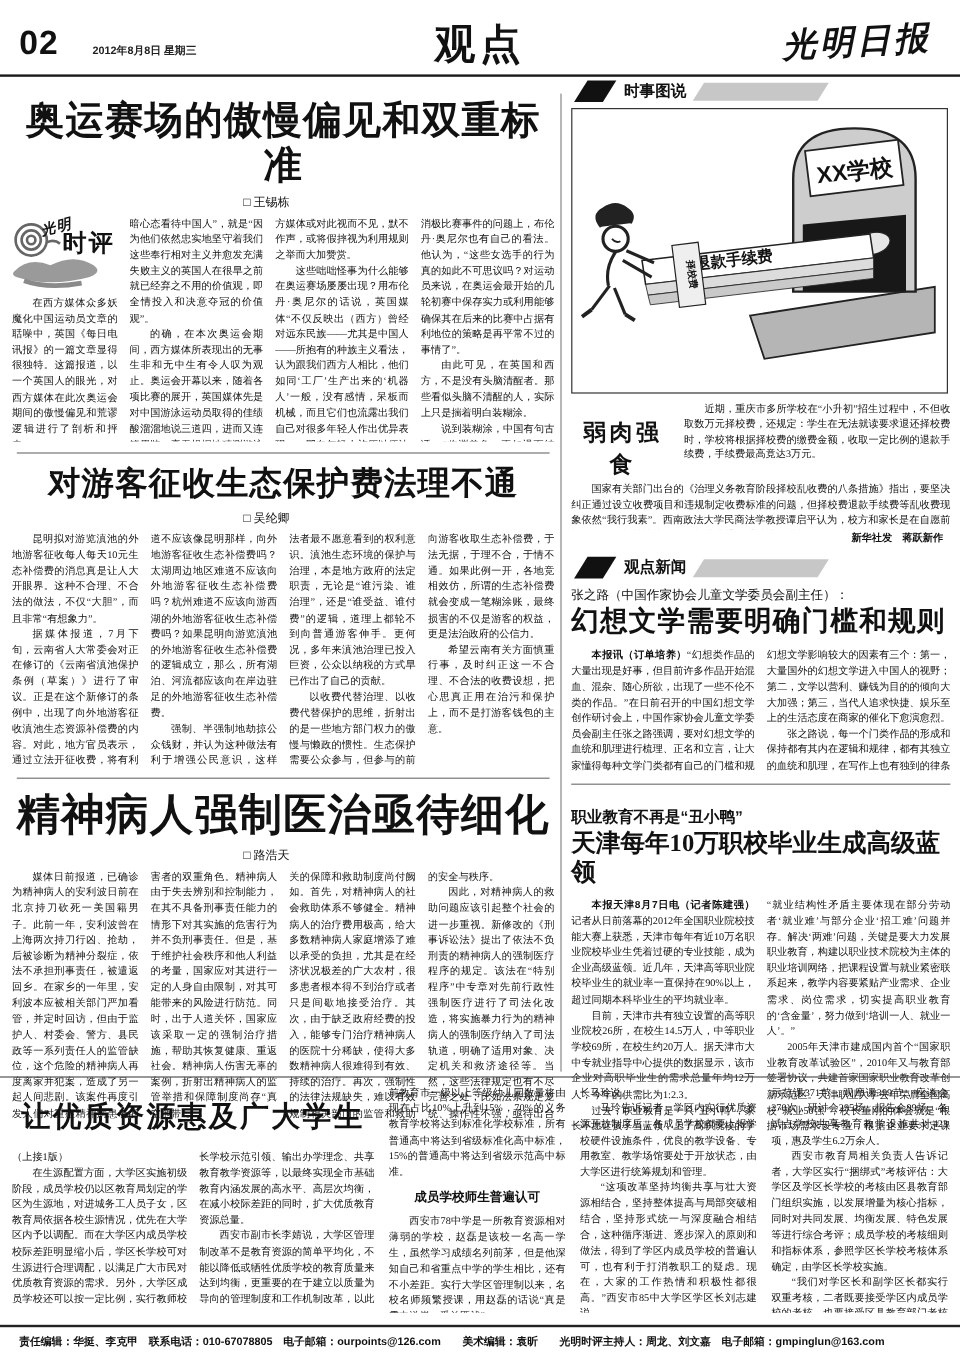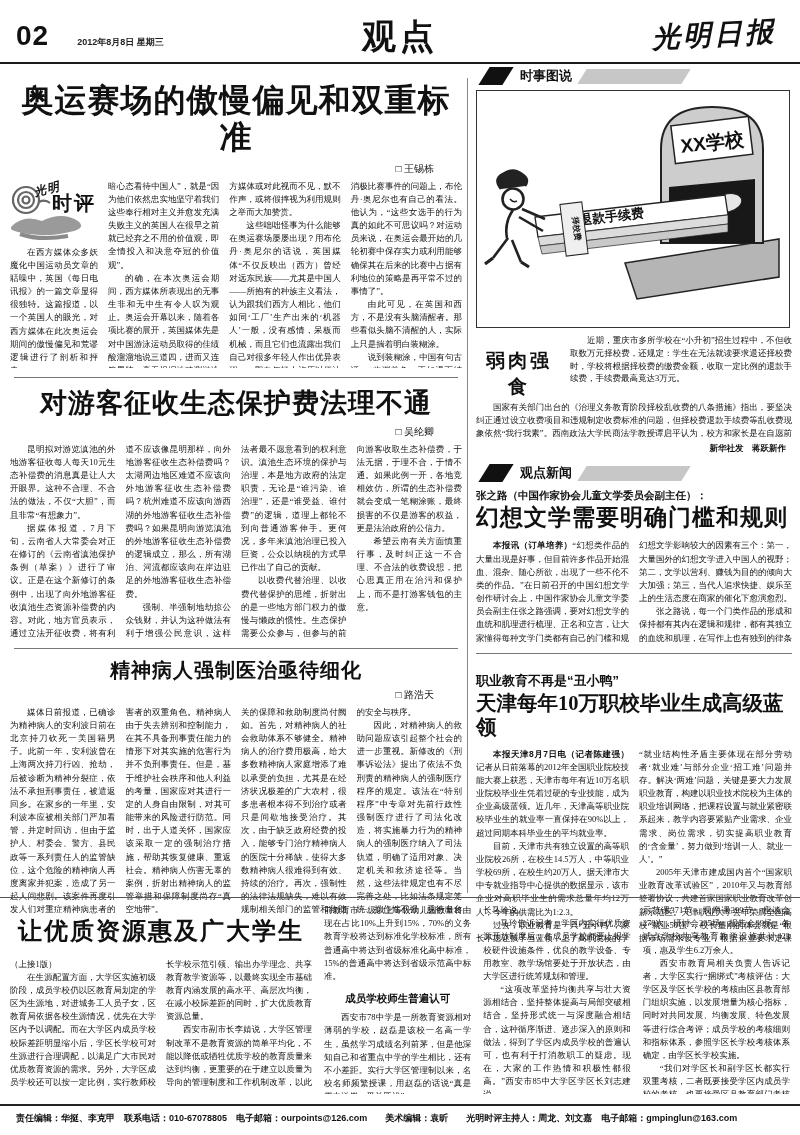--- a/index.html
+++ b/index.html
@@ -9,35 +9,35 @@
   .masthead{position:absolute;left:0;top:14px;width:800px;height:48px;}
   .mh-left{position:absolute;left:16px;top:6px;display:flex;align-items:baseline;gap:28px;}
   .pageno{font-family:"Liberation Sans",sans-serif;font-weight:bold;font-size:28px;letter-spacing:1px;}
   .mh-date{font-family:"Liberation Sans",sans-serif;font-weight:bold;font-size:9px;color:#222;}
   .mh-center{position:absolute;left:0;right:0;top:0;text-align:center;
              font-family:"Liberation Sans",sans-serif;font-weight:900;font-size:34px;letter-spacing:4px;}
   .mh-logo{position:absolute;right:24px;top:2px;font-style:italic;font-weight:bold;font-size:28px;
            letter-spacing:3px;transform:rotate(-3deg);font-family:"DejaVu Serif",serif;}
   .mh-rule{position:absolute;left:0;top:62px;width:800px;height:2px;background:#1a1a1a;}
   
-  .byline{font-size:10px;text-align:right;padding-right:28px;margin:2px 0 4px;}
+  .byline{font-size:10px;text-align:center;padding-right:28px;margin:2px 0 4px;}
   .cols{display:flex;gap:10px;}
   .col{flex:1;overflow:hidden;text-align:justify;font-size:8.5px;line-height:1.55;}
   .col p{margin:0;text-indent:2em;}
   .col p.cont{text-indent:0;}
   .col b{font-family:"Liberation Sans",sans-serif;}
   .subhead{font-family:"Liberation Sans",sans-serif;font-weight:bold;font-size:10.5px;
            text-align:center;margin:7px 0 5px;text-indent:0;}
   .h-rule{height:1px;background:#777;margin:9px 4px;}
   .headline{font-weight:900;text-align:center;margin:0;line-height:1.15;font-family:"Liberation Serif",serif;}
   
   #left-region{position:absolute;left:10px;top:78px;width:452px;}
   .t1{font-size:32px;letter-spacing:1px;margin:4px 0 6px;}
   .t2{font-size:27px;letter-spacing:1px;margin:10px 0 6px;text-align:center;}
-  .t3{font-size:20px;letter-spacing:1px;margin:10px 0 6px;}
+  .t3{font-size:36px;letter-spacing:1px;margin:10px 0 6px;}
   .body1 .col{height:188px;}
   .body2 .col{height:196px;}
   .body3 .col{height:208px;}
   .colA{flex:none;width:88px;}
   .colA .coltext{height:122px;overflow:hidden;text-align:justify;}
   .shiping-logo{position:relative;width:88px;height:62px;margin-bottom:4px;}
   .logo-brand{position:absolute;left:24px;top:0;font-style:italic;font-weight:bold;font-size:12px;
               transform:rotate(-14deg);letter-spacing:1px;}
   .logo-label{position:absolute;left:42px;top:8px;font-family:"Liberation Sans",sans-serif;
               font-weight:900;font-size:20px;letter-spacing:2px;}
@@ -50,21 +50,21 @@
              margin:0 10px 0 12px;white-space:nowrap;}
   .tab-tail{width:104px;height:15px;background:#c7c7c7;transform:skewX(-32deg);}
   .cartoon{margin:2px 0 6px;border:1px solid #333;width:314px;height:238px;box-sizing:border-box;background:#fff;}
   .caption-top{display:flex;gap:8px;}
   .caption-title{flex:none;width:86px;font-weight:900;font-size:19px;letter-spacing:3px;
                  text-align:center;padding-top:14px;font-family:"Liberation Sans",sans-serif;}
   .cap-p{font-size:8.5px;line-height:1.5;text-align:justify;margin:0;text-indent:2em;overflow:hidden;}
   .cap-p1{height:50px;}
   .cap-p2{height:40px;margin-top:1px;}
   .cap-credit{font-size:8.5px;font-weight:bold;text-align:right;padding-right:6px;margin:2px 0 8px;}
-  .kickerA{font-weight:bold;font-size:10.5px;margin:6px 0 2px;font-family:"Liberation Sans",sans-serif;}
+  .kickerA{font-weight:normal;font-size:10.5px;margin:6px 0 2px;font-family:"Liberation Sans",sans-serif;}
   .tF{font-size:23px;text-align:left;letter-spacing:1px;margin:2px 0 8px;}
   .bodyF .col{height:106px;}
   .h-rule2{height:1px;background:#777;margin:8px 0;}
   .kickerB{font-weight:bold;font-size:13px;margin:18px 0 2px;font-family:"Liberation Sans",sans-serif;}
   .tT{font-size:20.5px;text-align:left;margin:2px 0 8px;}
   .bodyT .col{height:196px;}
   
   #bottom-rule{position:absolute;left:0;top:897px;width:800px;height:1px;background:#555;}
   #bottom-section{position:absolute;left:10px;top:904px;width:780px;height:192px;display:flex;gap:12px;}
   .bottom-left{flex:none;width:302px;}

